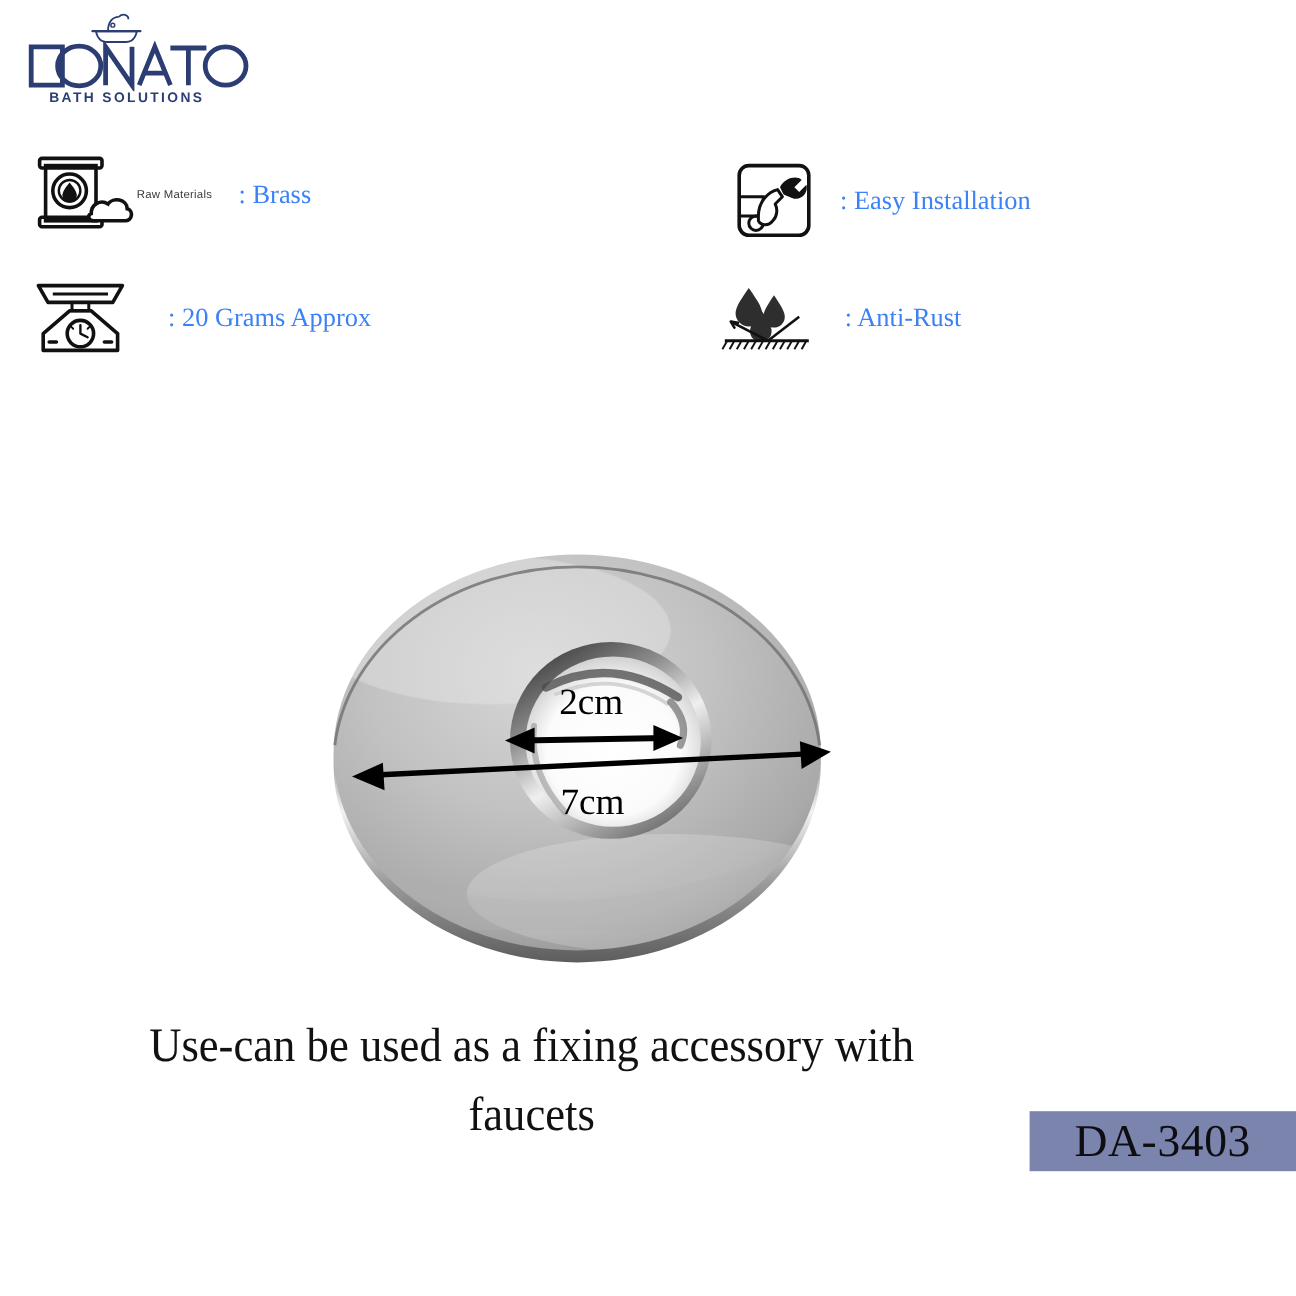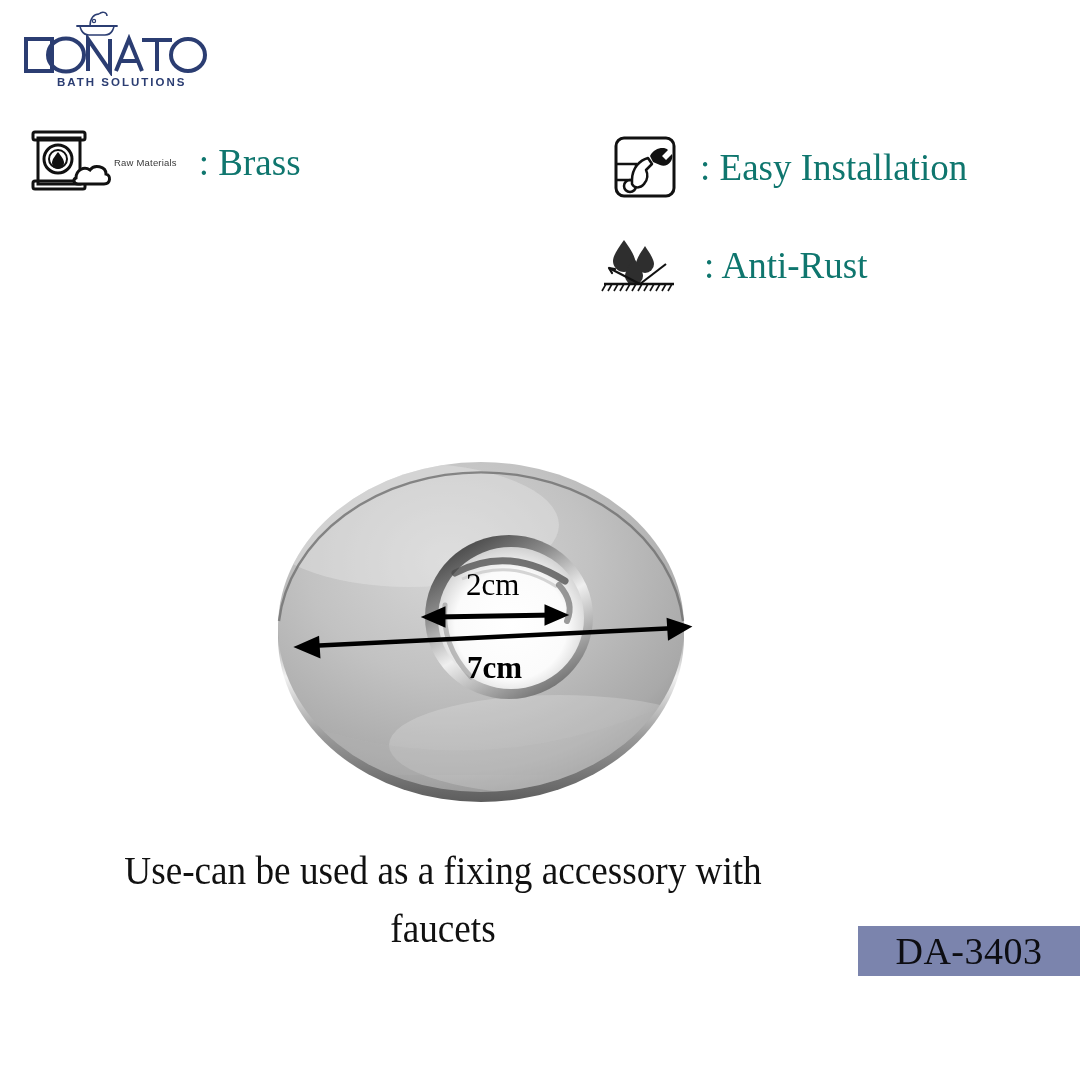--- a/index.html
+++ b/index.html
@@ -33,21 +33,21 @@
   }
   #logo-wordmark {
     position: absolute;
     left: 0px;
     top: 28px;
     width: 190px;
     height: 42px;
   }
   #logo-tagline {
     position: absolute;
-    left: 35px;
+    left: 19px;
     top: 70px;
     font-family: "Liberation Sans", sans-serif;
     font-size: 11.5px;
     font-weight: bold;
     letter-spacing: 2.0px;
     color: #2b3d72;
     white-space: nowrap;
     text-align: center;
   }
 
@@ -60,22 +60,22 @@
   .feature-icon {
     flex: 0 0 auto;
     position: relative;
     display: flex;
     flex-direction: row;
     align-items: center;
     justify-content: flex-start;
   }
   .feature-text {
     font-family: "Liberation Serif", serif;
-    font-size: 37px;
-    color: #0f766e;
+    font-size: 22px;
+    color: #3b82f6;
     white-space: nowrap;
     line-height: 1;
   }
   .icon-sublabel {
     font-family: "Liberation Sans", sans-serif;
     font-size: 9.5px;
     color: #3a3a3a;
     letter-spacing: 0.2px;
     white-space: nowrap;
     margin-top: 1px;
@@ -102,21 +102,21 @@
   #product-svg { display: block; width: 100%; height: 100%; }
 
   .dim-label {
     position: absolute;
     font-family: "Liberation Serif", serif;
     font-size: 31px;
     color: #000000;
     white-space: nowrap;
   }
   #dim-hole-label  { left: 207px; top: 122px; }
-  #dim-outer-label { left: 208px; top: 205px; font-weight: bold; }
+  #dim-outer-label { left: 208px; top: 205px; }
 
   
   #caption {
     position: absolute;
     left: 48px;
     top: 842px;
     width: 790px;
     text-align: center;
     font-family: "Liberation Serif", serif;
     font-size: 40px;
@@ -187,20 +187,41 @@
 
         <path d="M32 26 C36 31 38 34 38 37 A6 6 0 0 1 26 37 C26 34 28 31 32 26 Z" fill="#111"></path>
 
         <path d="M50 52 C50 44 58 40 64 44 C68 38 80 40 80 48 C85 49 85 58 78 58 H52 C47 58 47 53 50 52 Z" fill="#fff" stroke="#111" stroke-width="3"></path>
       </svg>
       <div class="icon-sublabel">Raw Materials</div>
     </div>
     <div class="feature-text">: Brass</div>
   </div>
 
+  <div class="feature" id="feat-weight">
+    <div class="feature-icon">
+      <svg width="90" height="66" viewBox="0 0 90 66">
+
+        <path d="M10 6 H80 L72 20 H18 Z" fill="none" stroke="#111" stroke-width="3" stroke-linejoin="round"></path>
+        <path d="M22 13 H68" stroke="#111" stroke-width="2.5"></path>
+
+        <rect x="38" y="20" width="14" height="7" fill="none" stroke="#111" stroke-width="2.5"></rect>
+
+        <path d="M36 27 H54 L76 46 V60 H14 V46 Z" fill="none" stroke="#111" stroke-width="3" stroke-linejoin="round"></path>
+
+        <circle cx="45" cy="46" r="11" fill="none" stroke="#111" stroke-width="3"></circle>
+        <path d="M45 46 L45 39 M45 46 L51 49" stroke="#111" stroke-width="2" stroke-linecap="round"></path>
+        <path d="M37 40 L39 42 M53 40 L51 42" stroke="#111" stroke-width="1.6" stroke-linecap="round"></path>
+
+        <path d="M19 53 H25 M65 53 H71" stroke="#111" stroke-width="3" stroke-linecap="round"></path>
+      </svg>
+      <div class="icon-sublabel"></div>
+    </div>
+    <div class="feature-text">: 20 Grams Approx</div>
+  </div>
 
   <div class="feature" id="feat-rust">
     <div class="feature-icon">
       <svg width="82" height="62" viewBox="0 0 82 62">
 
         <path d="M24 6 C31 16 35 22 35 27 A11 11 0 0 1 13 27 C13 22 17 16 24 6 Z" fill="#2e2e2e"></path>
         <path d="M45 12 C51 21 54 26 54 30 A9 9 0 0 1 36 30 C36 26 39 21 45 12 Z" fill="#2e2e2e"></path>
         <path d="M34 24 C40 33 43 38 43 42 A9 9 0 0 1 25 42 C25 38 28 33 34 24 Z" fill="#2e2e2e"></path>
 
         <path d="M40 50 L9 34" stroke="#111" stroke-width="2.2"></path>

